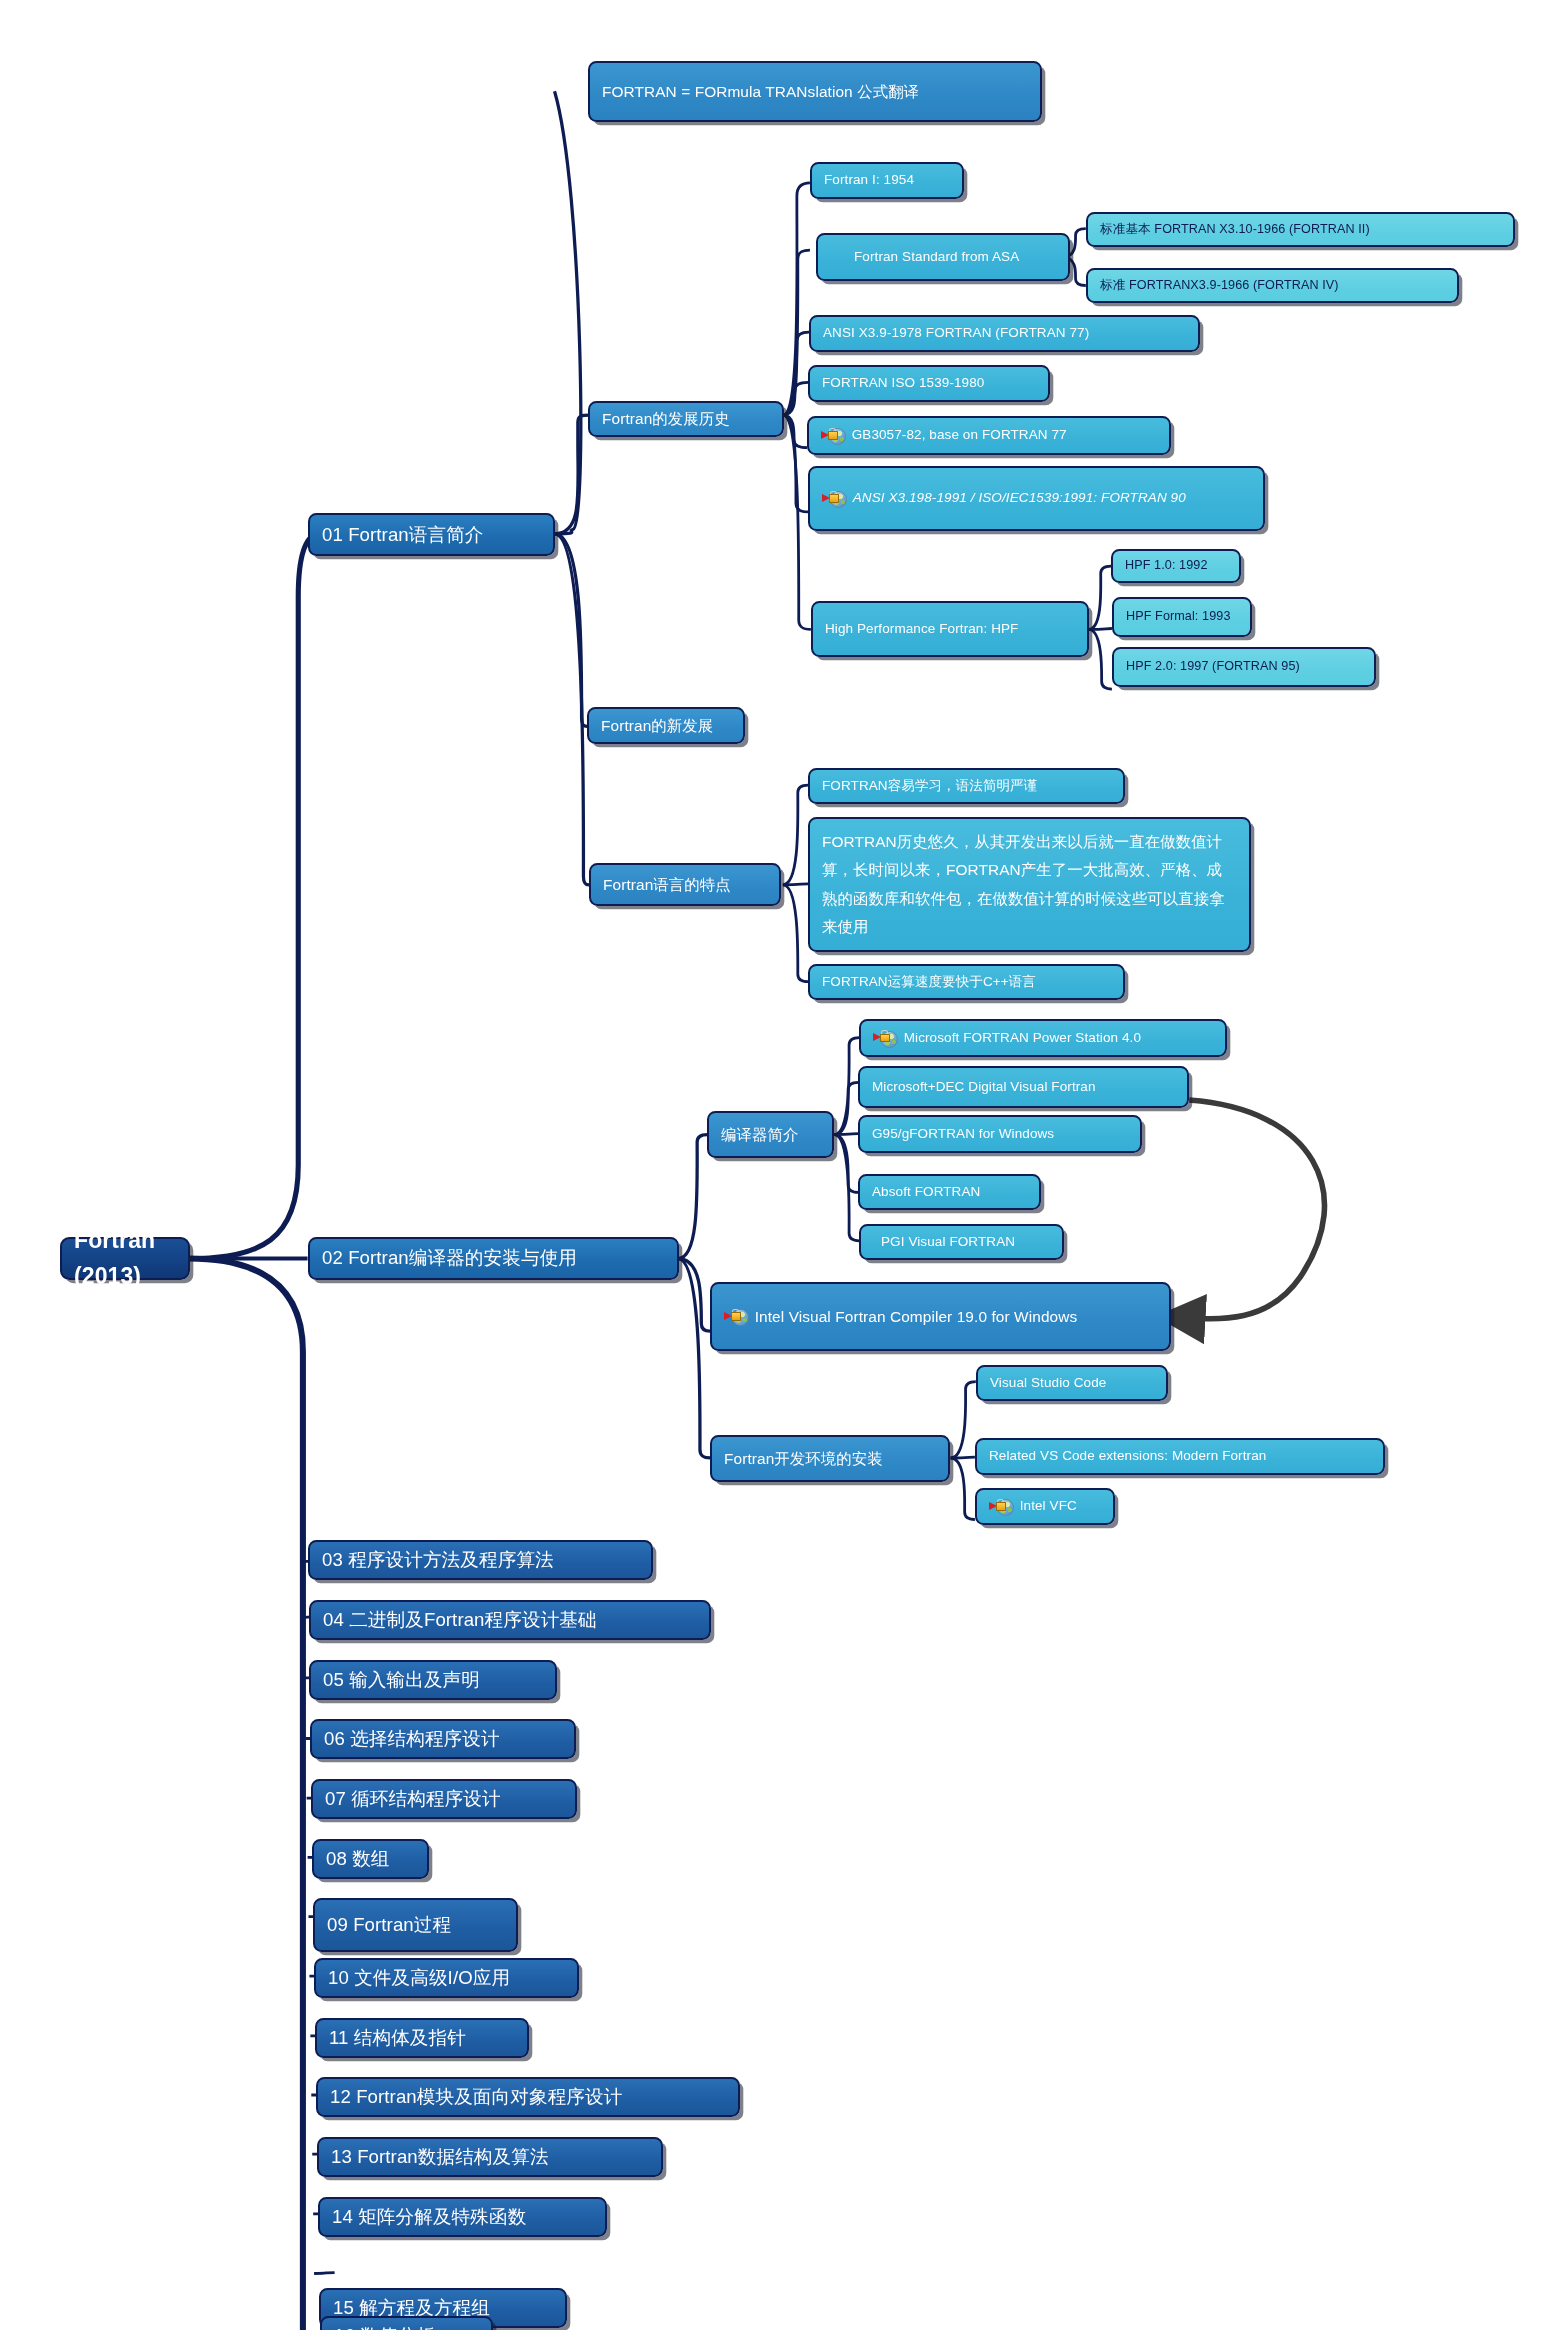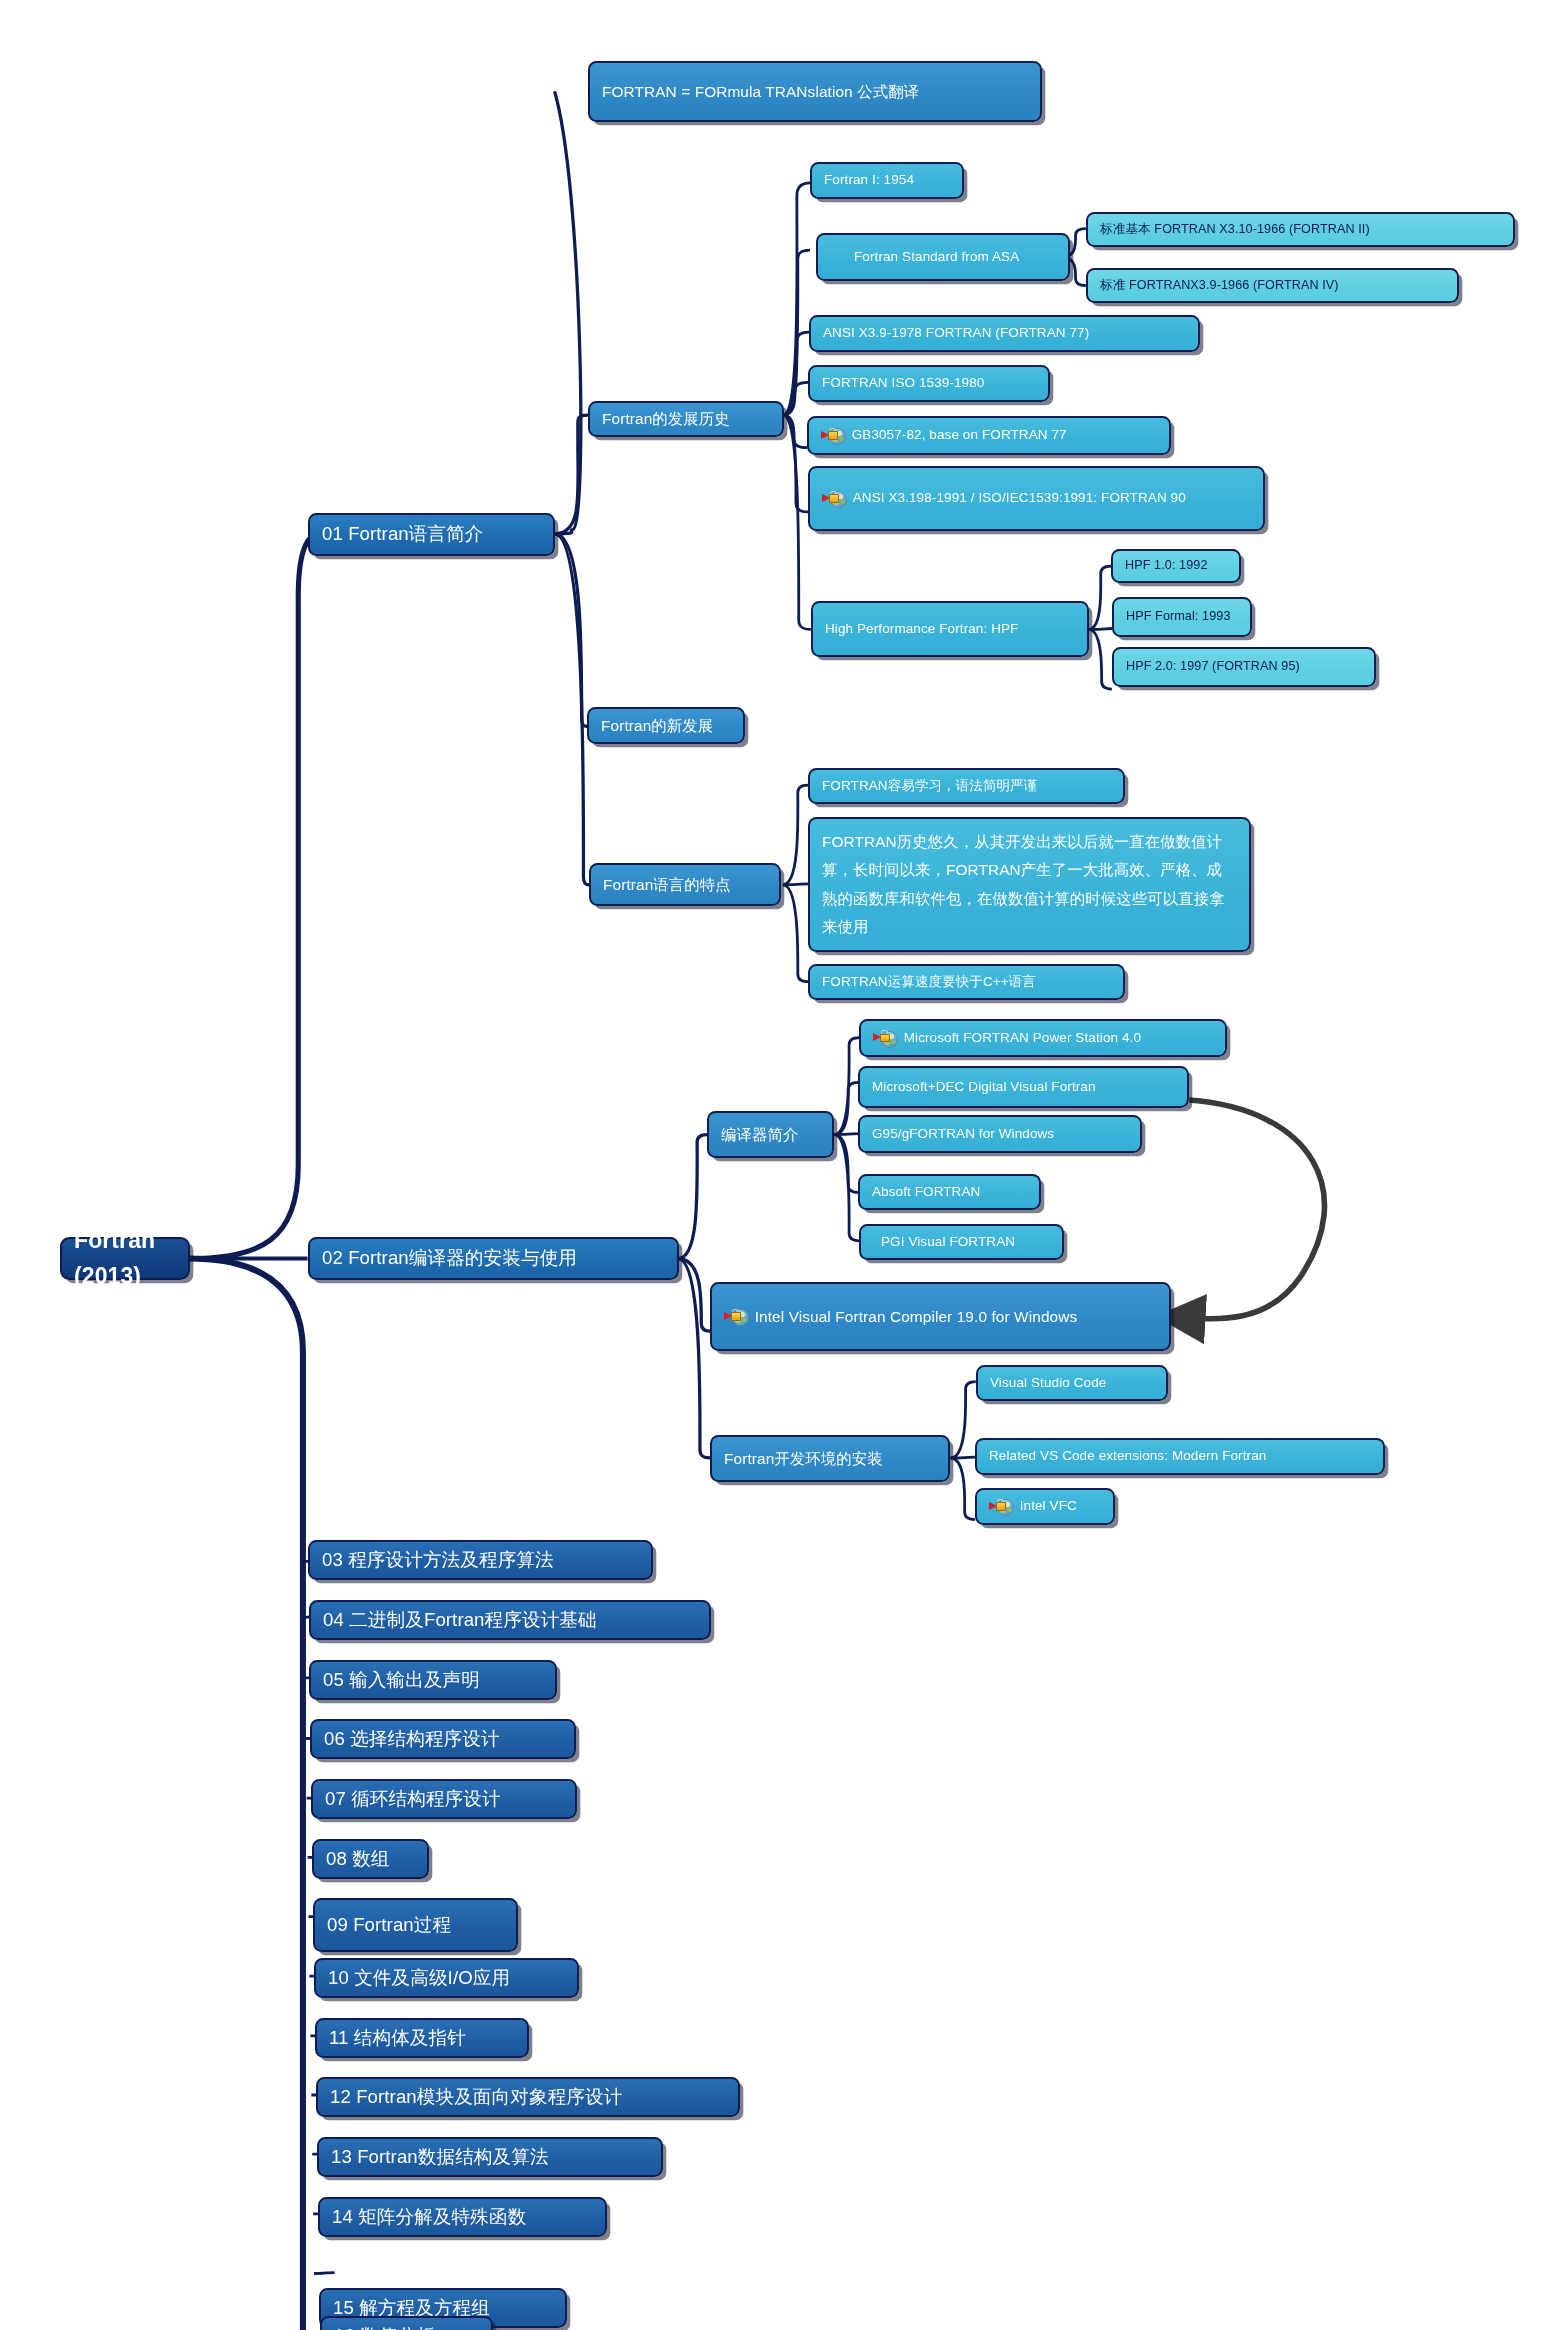--- a/index.html
+++ b/index.html
@@ -173,21 +173,21 @@
         <path d="M0,0 L9,4.5 L0,9 z" fill="#3a3a3a"></path>
       </marker>
     </defs>
     <path d="M2552,2360 C2820,2380 2910,2560 2790,2740 C2720,2840 2620,2832 2515,2826" stroke="#3a3a3a" stroke-width="12" fill="none" marker-end="url(#ah)"></path>
   </svg>
 
   <div class="node root" style="left:60px;top:1237px;width:130px;height:43px;">
     <span class="txt">Fortran (2013)</span>
   </div>
 
-  <div class="node lvl1" style="left:308px;top:513px;width:247px;height:43px;">
+  <div class="node lvl1" style="left:308px;top:513px;width:247px;height:43px;align-items:flex-end;">
     <span class="txt">01 Fortran语言简介</span>
   </div>
 
   <div class="node lvl2" style="left:588px;top:61px;width:454px;height:61px;">
     <span class="txt">FORTRAN = FORmula TRANslation 公式翻译</span>
   </div>
 
   <div class="node lvl2" style="left:588px;top:401px;width:196px;height:36px;">
     <span class="txt">Fortran的发展历史</span>
   </div>
@@ -219,21 +219,21 @@
   <div class="node lvl3 with-icon" style="left:807px;top:416px;width:364px;height:39px;">
     <span class="link-icon">
       <span class="tri"></span>
         <span class="globe"></span>
         <span class="lock-s"></span>
         <span class="lock-b"></span>
     </span>
     <span class="txt">GB3057-82, base on FORTRAN 77</span>
   </div>
 
-  <div class="node lvl3 with-icon" style="left:808px;top:466px;width:457px;height:65px;">
+  <div class="node lvl3 with-icon" style="left:808px;top:466px;width:457px;height:65px;font-style:italic;">
     <span class="link-icon">
       <span class="tri"></span>
         <span class="globe"></span>
         <span class="lock-s"></span>
         <span class="lock-b"></span>
     </span>
     <span class="txt">ANSI X3.198-1991 / ISO/IEC1539:1991: FORTRAN 90</span>
   </div>
 
   <div class="node lvl3" style="left:811px;top:601px;width:278px;height:56px;">

